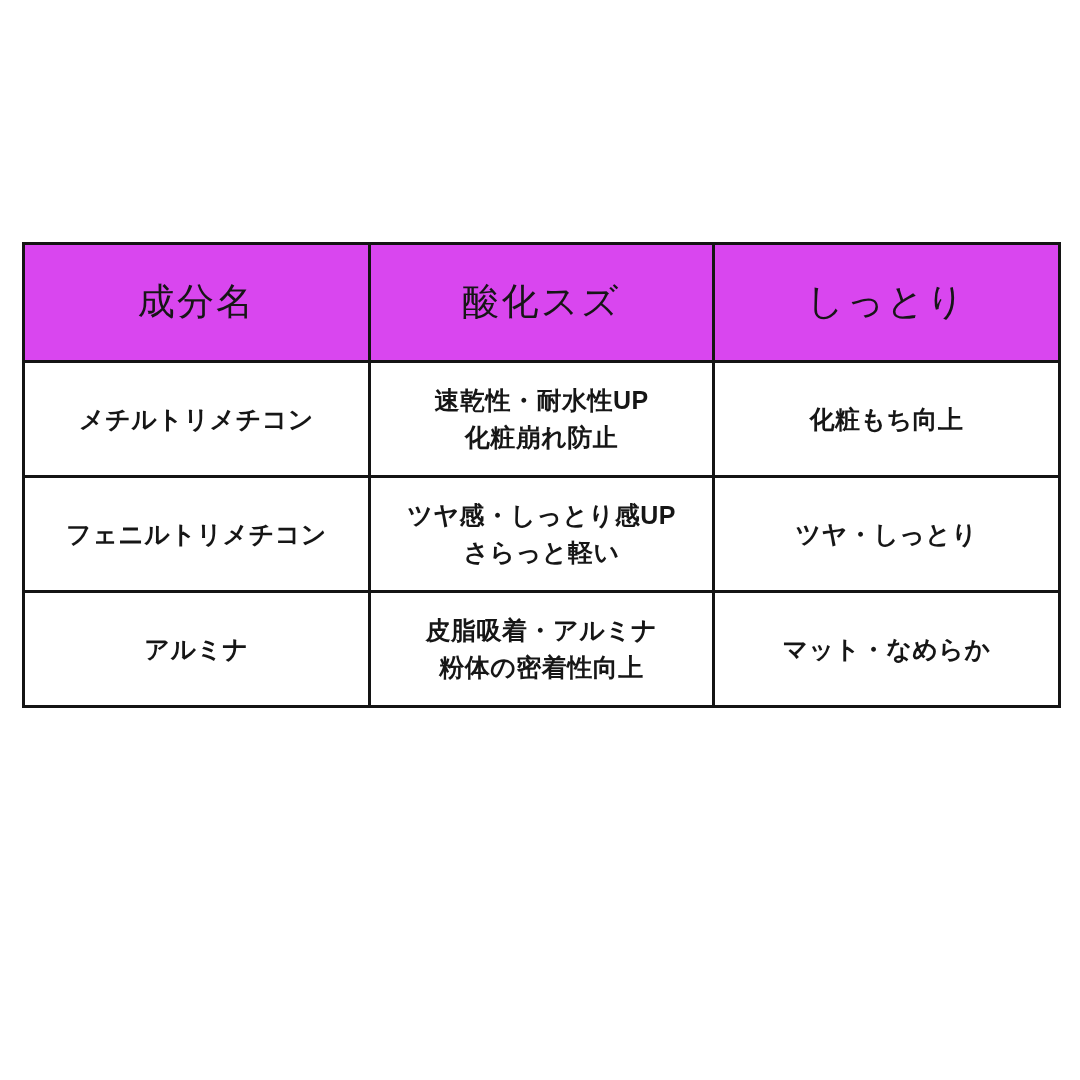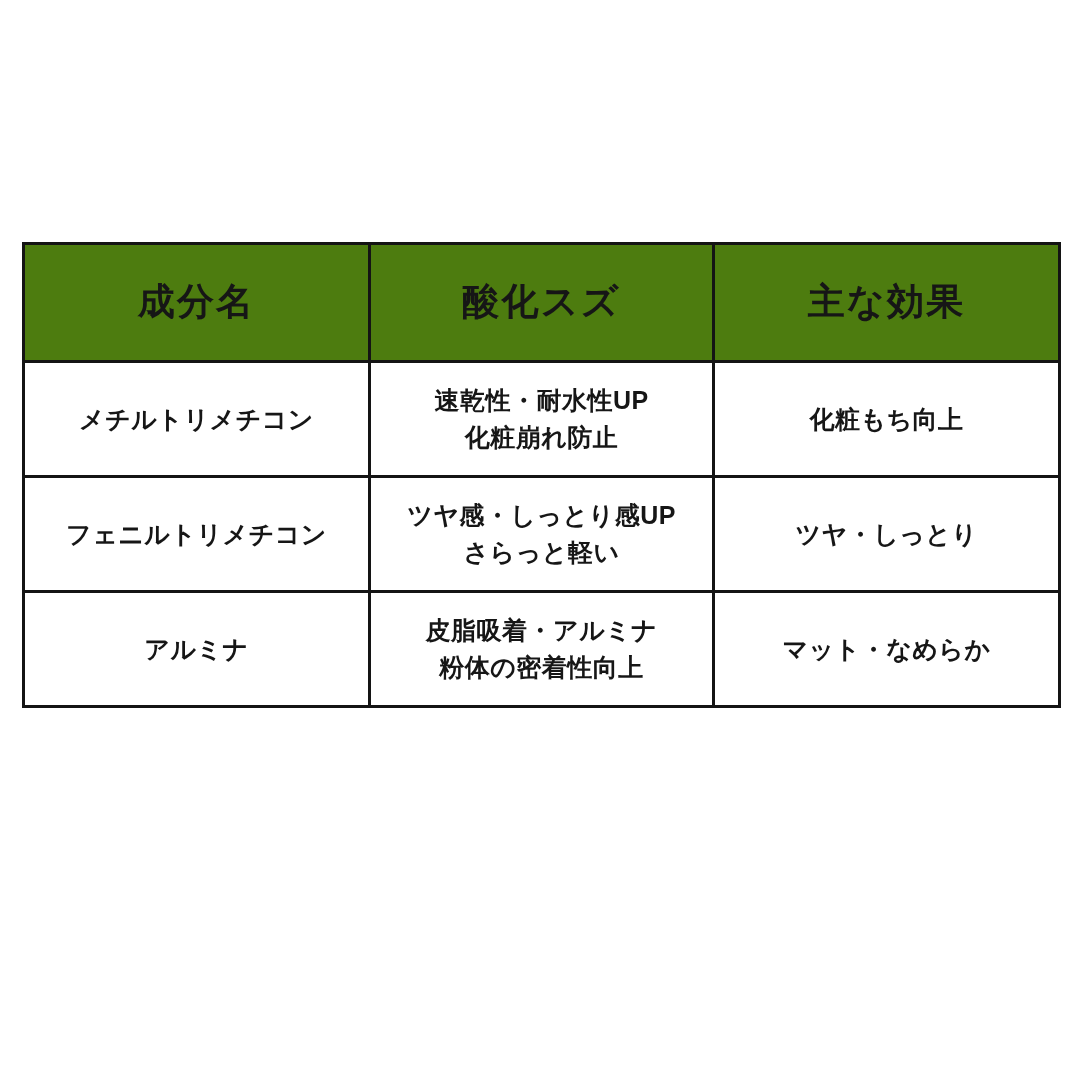--- a/index.html
+++ b/index.html
@@ -42,24 +42,24 @@
   table.ingredient-table th,
   table.ingredient-table td {
     border: 3px solid #141414;
     text-align: center;
     vertical-align: middle;
     color: #161616;
     padding: 0 8px;
   }
 
   table.ingredient-table thead th {
-    background: #4d7c0f;
+    background: #d946ef;
     height: 115px;
     font-size: 37px;
-    font-weight: 700;
+    font-weight: 400;
     letter-spacing: 0.06em;
     line-height: 1.2;
   }
 
   table.ingredient-table tbody td {
     height: 112px;
     font-size: 25px;
     font-weight: 700;
     line-height: 1.48;
     letter-spacing: 0.02em;
@@ -82,21 +82,21 @@
     <table class="ingredient-table">
       <colgroup>
         <col class="col-name">
         <col class="col-effect">
         <col class="col-finish">
       </colgroup>
       <thead>
         <tr>
           <th>成分名</th>
           <th>酸化スズ</th>
-          <th>主な効果</th>
+          <th>しっとり</th>
         </tr>
       </thead>
       <tbody>
         <tr>
           <td>メチルトリメチコン</td>
           <td>
             <span class="cell-lines">
               <span class="line">速乾性・耐水性UP</span>
               <span class="line">化粧崩れ防止</span>
             </span>

